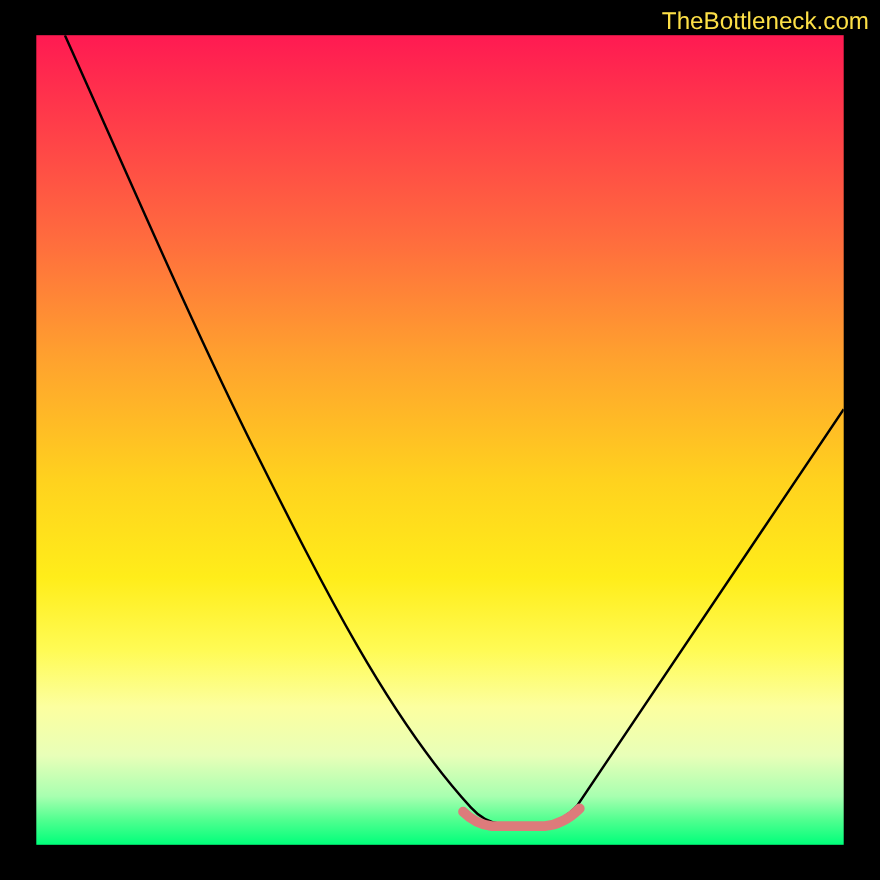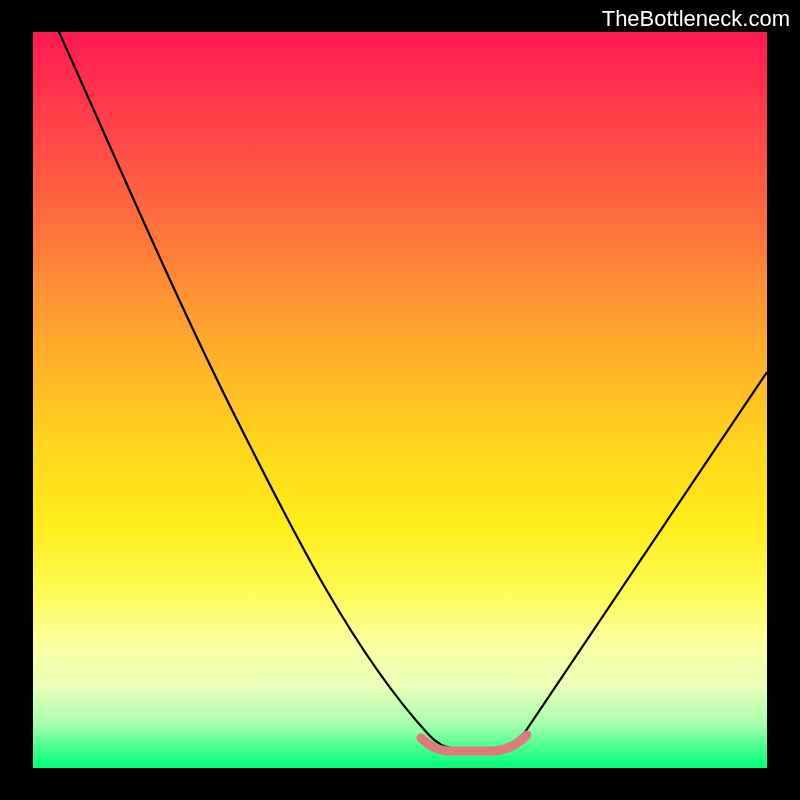--- a/index.html
+++ b/index.html
@@ -7,21 +7,21 @@
     width: 800px;
     height: 800px;
     background: #000;
     position: relative;
     font-family: Arial, sans-serif;
   }
   .watermark {
     position: absolute;
     top: 6px;
     right: 10px;
-    color: #ffffff;
+    color: #fde047;
     font-size: 22px;
     font-weight: 500;
     z-index: 10;
   }
   .chart-area {
     position: absolute;
     left: 33px;
     top: 32px;
     width: 734px;
     height: 736px;

